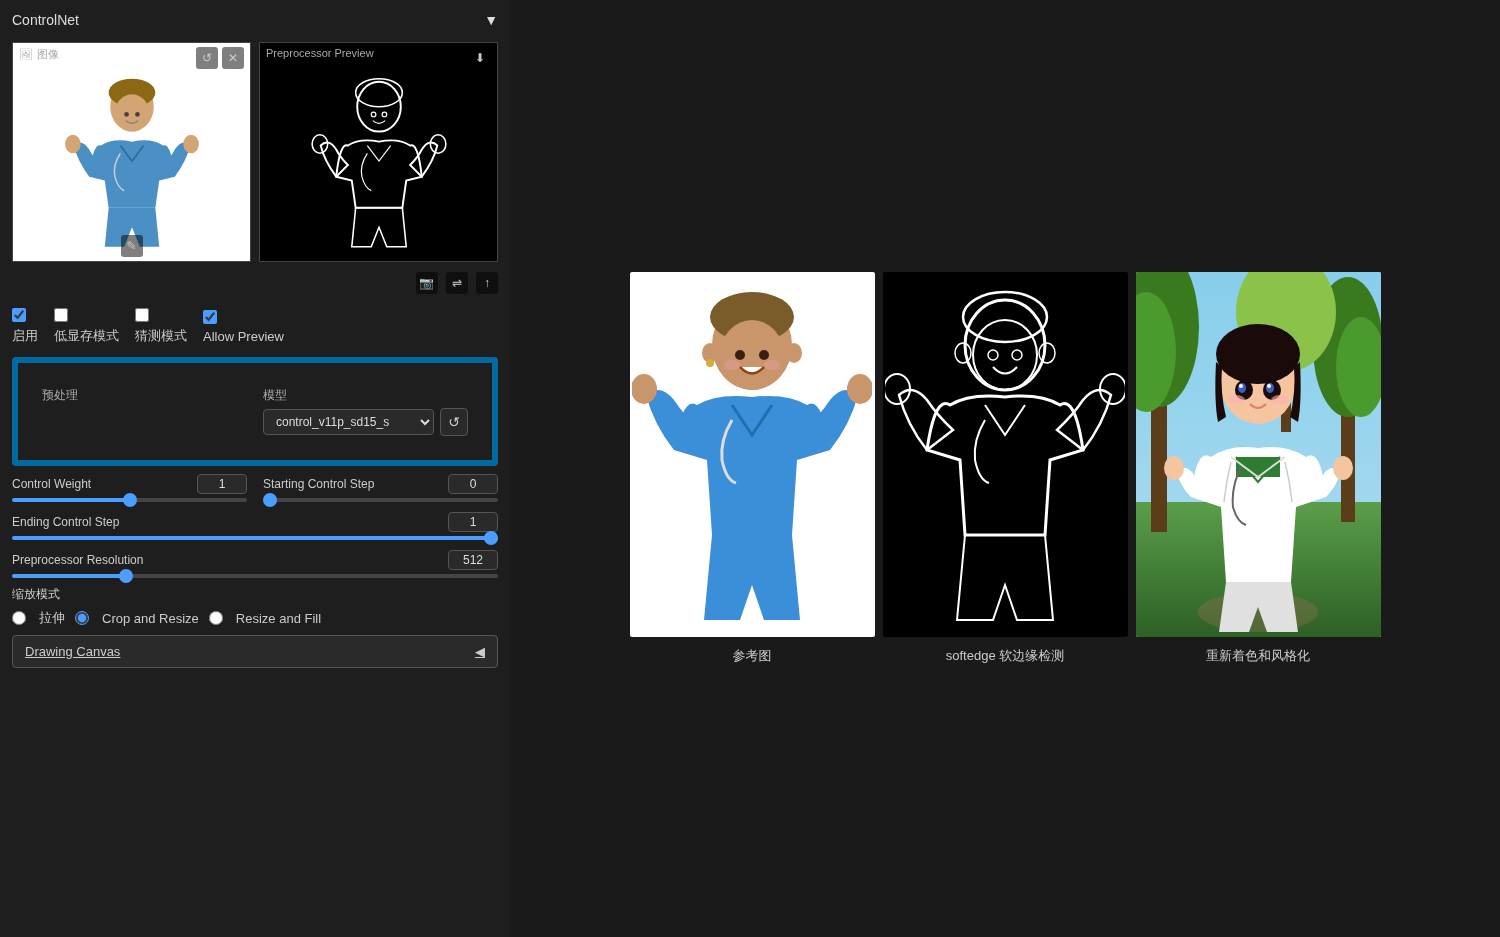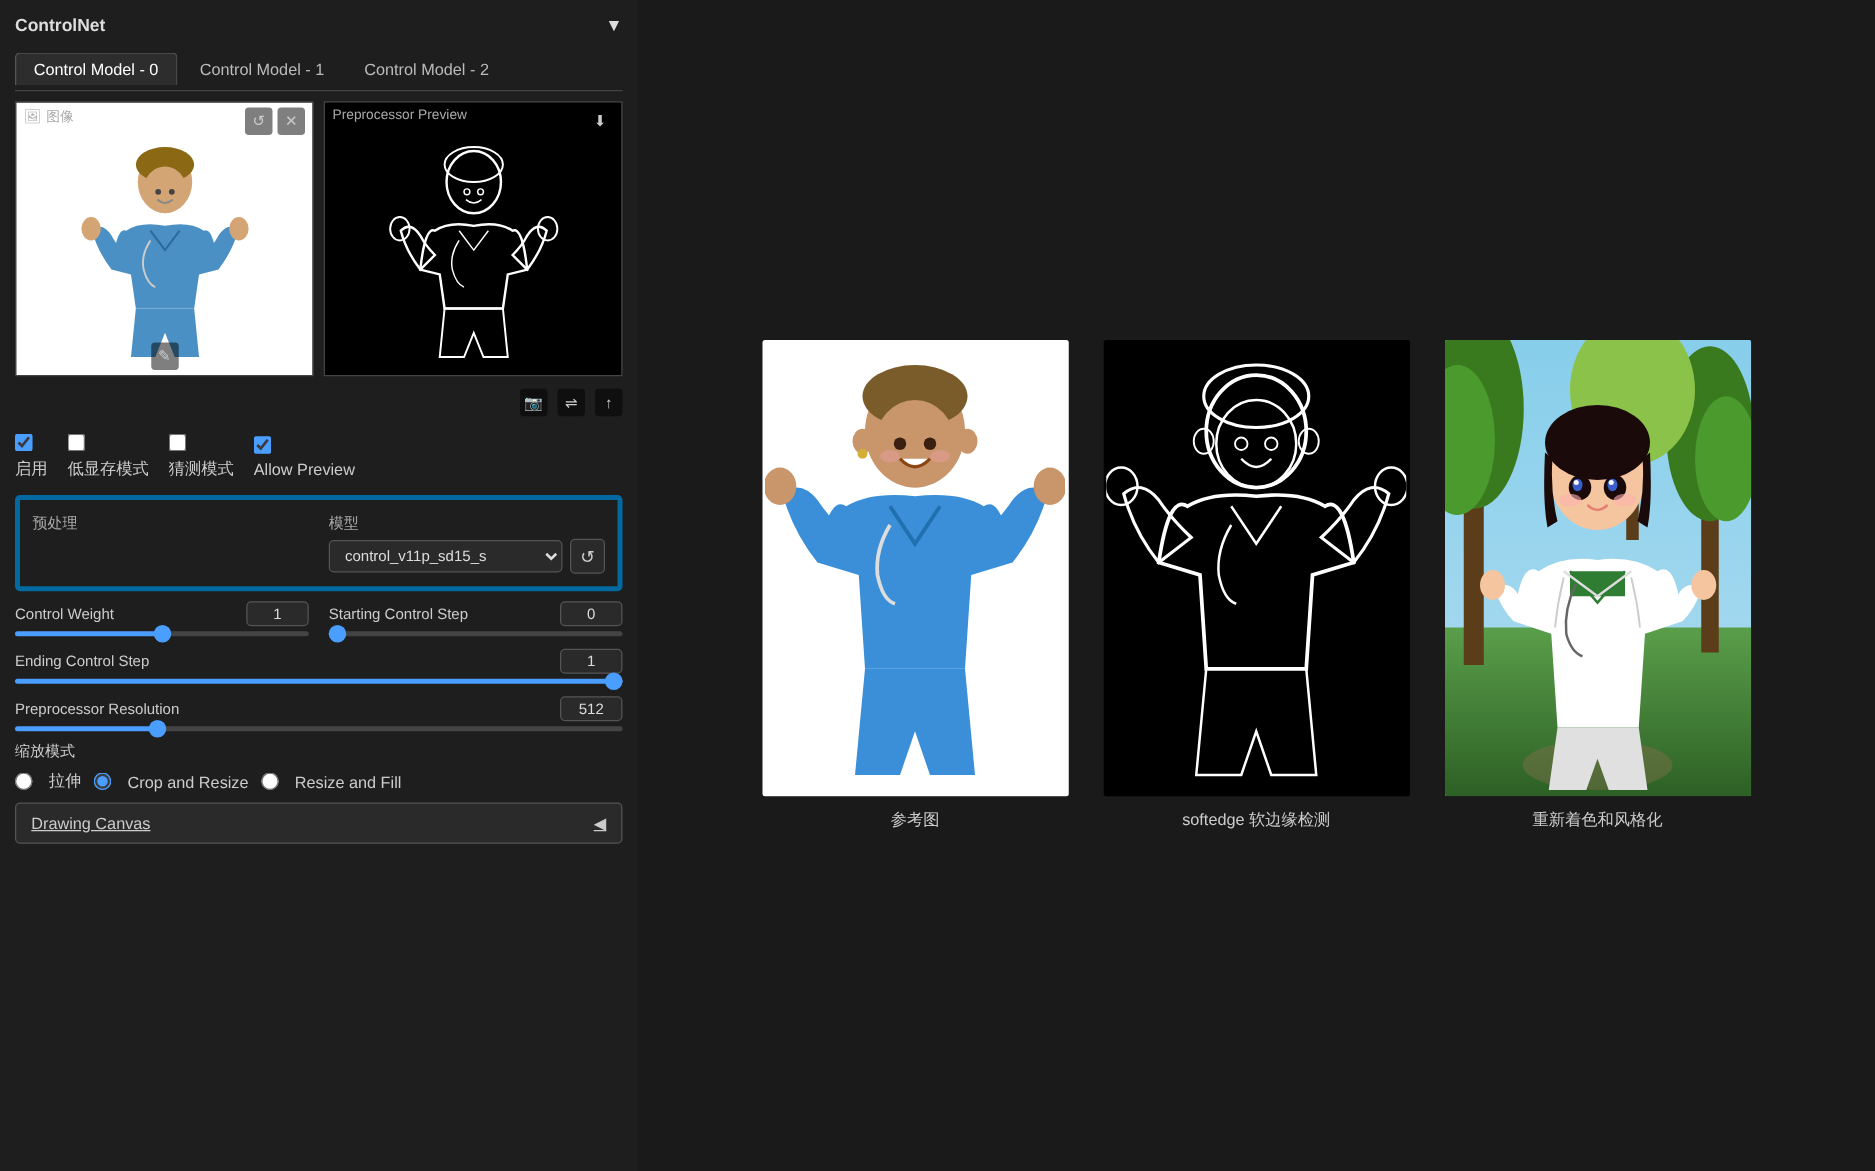--- a/index.html
+++ b/index.html
@@ -25,21 +25,21 @@
       gap: 8px;
       overflow-y: auto;
     }
 
     .panel-header {
       display: flex;
       justify-content: space-between;
       align-items: center;
       color: #ddd;
       font-size: 14px;
-      font-weight: 700;
+      font-weight: 400;
       padding-bottom: 6px;
     }
 
     .tabs-row {
       display: flex;
       gap: 4px;
       border-bottom: 1px solid #444;
       padding-bottom: 4px;
     }
 
@@ -135,23 +135,23 @@
     }
 
     .checkbox-label input[type=checkbox] {
       accent-color: #4a9eff;
       width: 14px;
       height: 14px;
     }
 
     
     .preprocess-section {
-      border: 4px solid #0369a1;
+      border: 6px solid #0369a1;
       border-radius: 4px;
-      padding: 10px;
+      padding: 24px;
       display: flex;
       flex-direction: column;
       gap: 8px;
     }
 
     .preprocess-row {
       display: flex;
       gap: 16px;
     }
 
@@ -316,21 +316,21 @@
       flex: 1;
       padding: 20px;
       display: flex;
       flex-direction: column;
       align-items: center;
       justify-content: center;
     }
 
     .images-row {
       display: flex;
-      gap: 28px;
+      gap: 8px;
       align-items: flex-start;
     }
 
     .image-card {
       display: flex;
       flex-direction: column;
       align-items: center;
       gap: 10px;
     }
 
@@ -347,25 +347,20 @@
 </head>
 <body>
 
 <div class="left-panel">
 
   <div class="panel-header">
     <span>ControlNet</span>
     <span style="cursor:pointer;">▼</span>
   </div>
 
-  <div class="tabs-row">
-    <button class="tab active">Control Model - 0</button>
-    <button class="tab">Control Model - 1</button>
-    <button class="tab">Control Model - 2</button>
-  </div>
 
   <div class="previews-row">
 
     <div class="preview-box">
       <div class="preview-label">
         <span>🖼</span>
         <span>图像</span>
       </div>
       <div class="preview-controls">
         <button class="icon-btn">↺</button>

